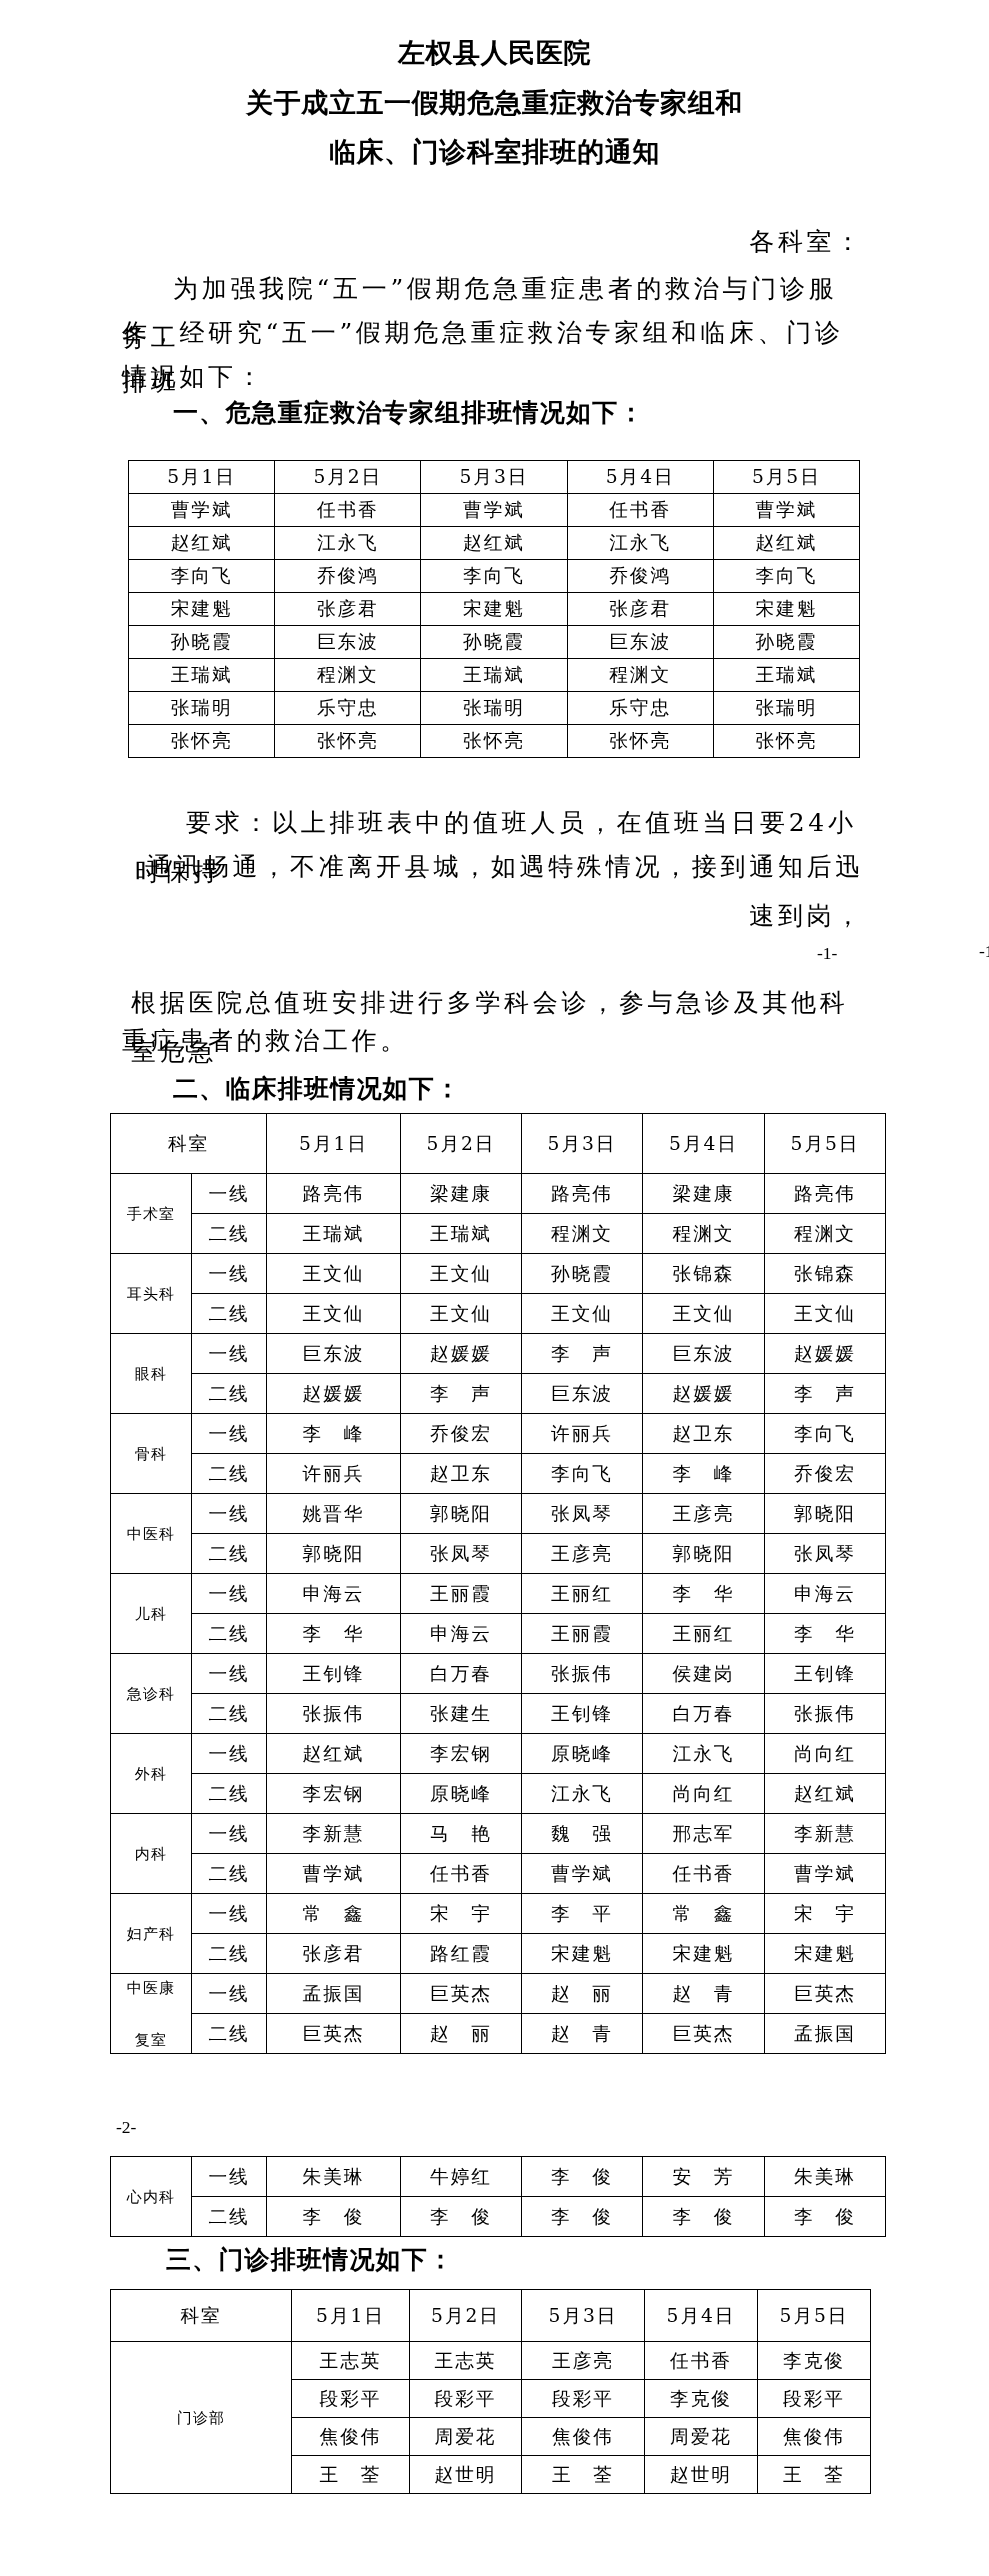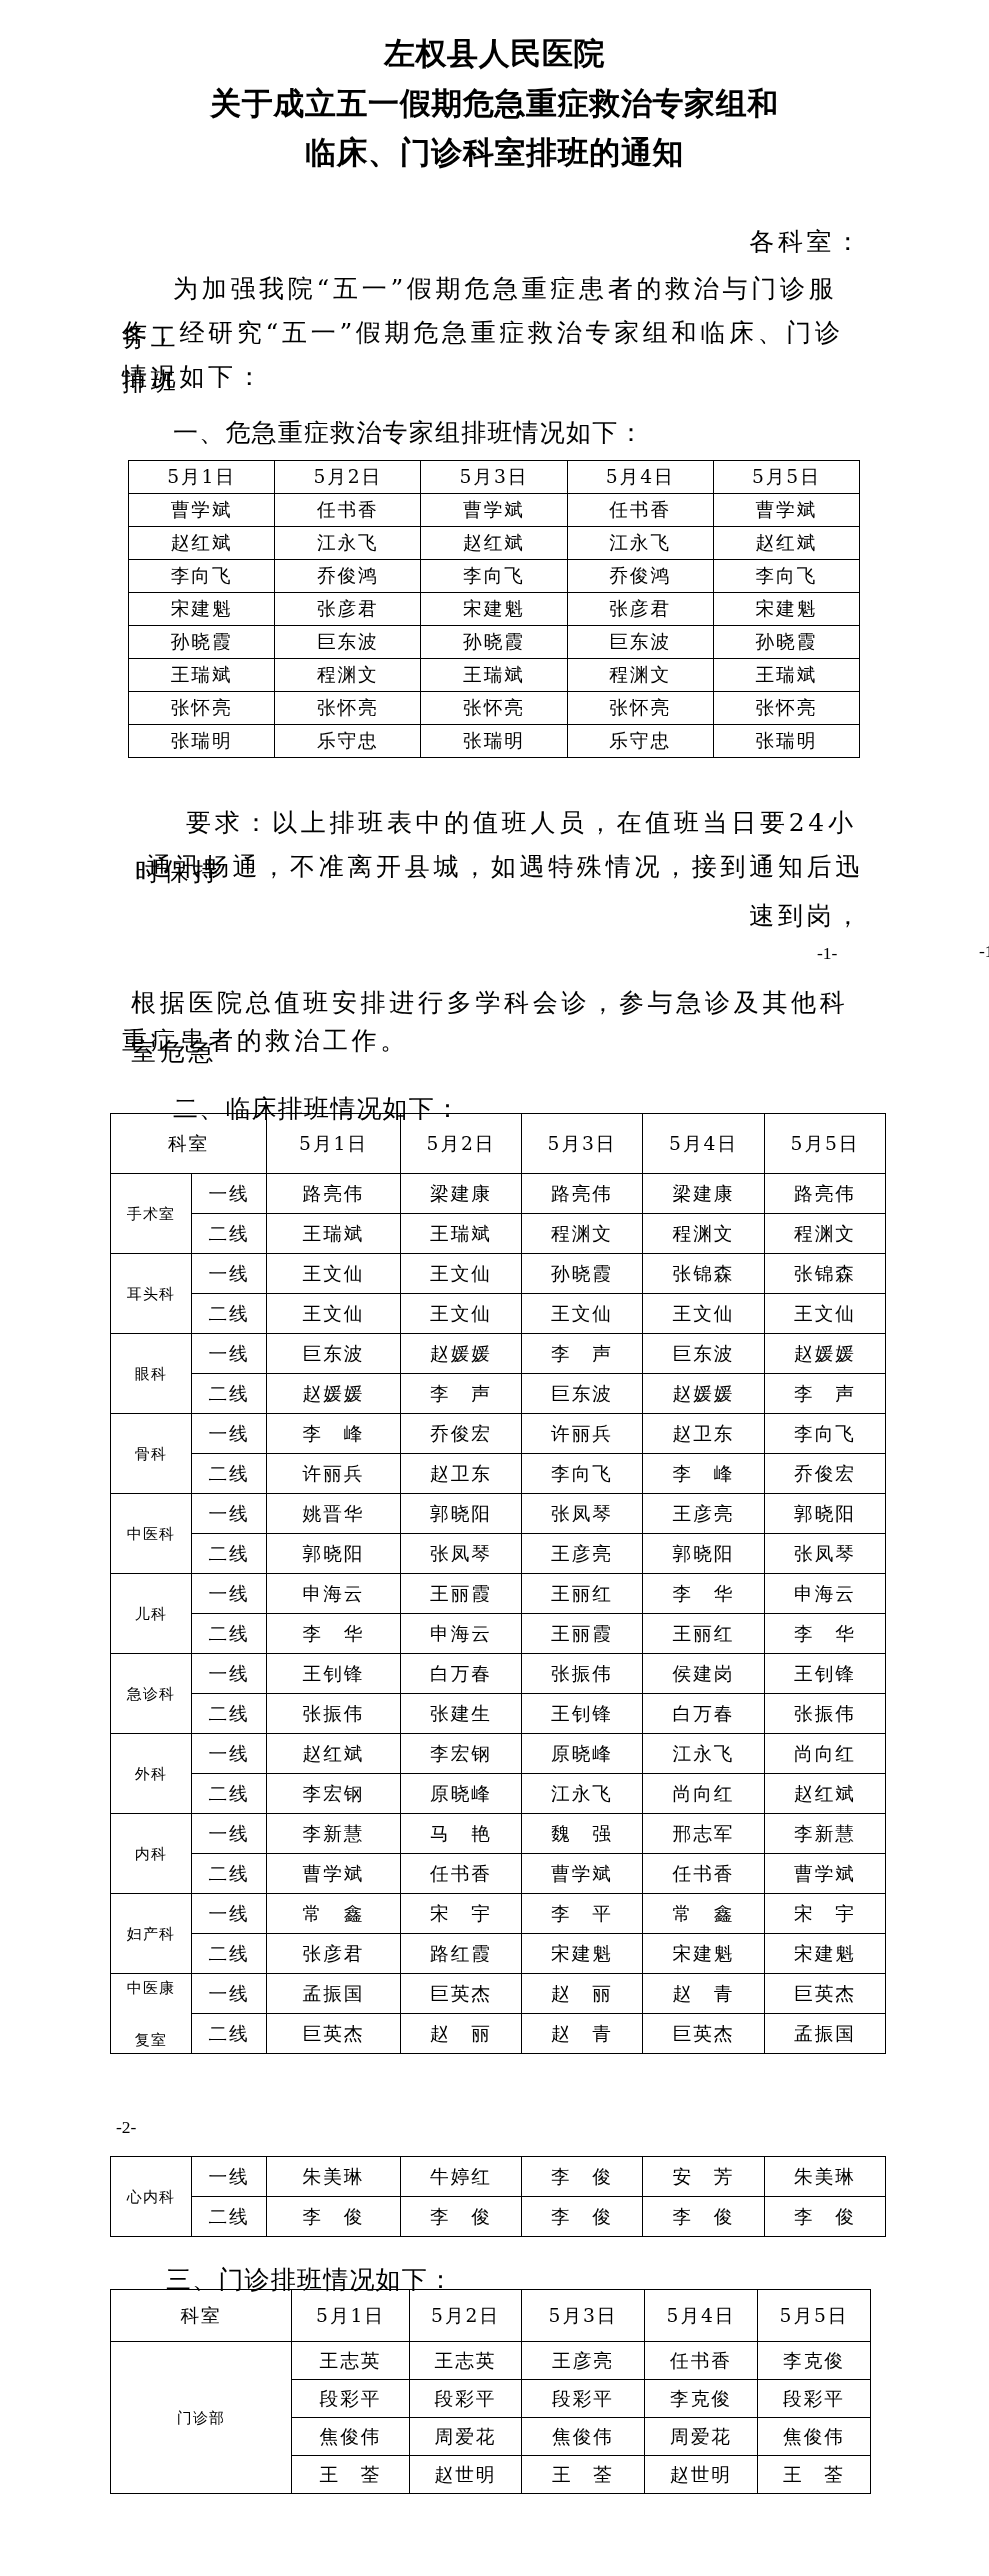--- a/index.html
+++ b/index.html
@@ -1,21 +1,21 @@
 <!DOCTYPE html>
 <html style="font-size:10px"><head>
 <meta charset="utf-8">
 <style>
   html,body{margin:0;padding:0;background:#fff;}
   body{width:989px;height:2576px;position:relative;overflow:hidden;color:#000;
        font-family:"DejaVu Serif","Liberation Serif",serif;}
   .abs{position:absolute;}
-  .title{left:0;width:989px;text-align:center;font-family:"DejaVu Serif",serif;font-weight:bold;font-size:31px;line-height:44px;letter-spacing:0.6px;}
+  .title{left:0;width:989px;text-align:center;font-family:"DejaVu Serif",serif;font-weight:bold;font-size:27px;line-height:44px;letter-spacing:0.6px;}
   .para{left:122px;width:742px;font-size:25px;line-height:49px;letter-spacing:3.7px;}
-  .h2{font-family:"DejaVu Sans","Liberation Sans",sans-serif;font-weight:normal;font-size:25px;letter-spacing:1.2px;margin-top:20px;}
+  .h2{font-family:"DejaVu Sans","Liberation Sans",sans-serif;font-weight:bold;font-size:25px;letter-spacing:1.2px;}
   .pgnum{font-family:"Liberation Serif",serif;font-size:17.5px;}
   table{position:absolute;border-collapse:collapse;table-layout:fixed;}
   td{border:1.2px solid #000;text-align:center;vertical-align:middle;font-size:18.7px;letter-spacing:1.9px;padding:0;}
   .t1 td{height:32px;}
   .t1 tr.hdr td{height:32px;font-size:18.7px;}
   .t2 td{height:39px;}
   .t2 tr.hdr td{height:59px;}
   .t3 td{height:37px;}
   .t3 tr.hdr td{height:51px;}
   .dept{font-size:15px;letter-spacing:1.2px;line-height:26px;}
@@ -80,32 +80,32 @@
         <td>孙晓霞</td>
       </tr>
   <tr>
         <td>王瑞斌</td>
         <td>程渊文</td>
         <td>王瑞斌</td>
         <td>程渊文</td>
         <td>王瑞斌</td>
       </tr>
   <tr>
+        <td>张瑞明</td>
+        <td>乐守忠</td>
+        <td>张瑞明</td>
+        <td>乐守忠</td>
+        <td>张瑞明</td>
+      </tr>
+  <tr>
         <td>张怀亮</td>
         <td>张怀亮</td>
         <td>张怀亮</td>
         <td>张怀亮</td>
         <td>张怀亮</td>
-      </tr>
-  <tr>
-        <td>张瑞明</td>
-        <td>乐守忠</td>
-        <td>张瑞明</td>
-        <td>乐守忠</td>
-        <td>张瑞明</td>
       </tr>
 </tbody>
   </table>
 
 <div class="abs para" style="top:798px;text-indent:51px;margin-left:13px;">要求：以上排班表中的值班人员，在值班当日要24小时保持</div>
 <div class="abs para" style="top:842px;text-align:right;">通讯畅通，不准离开县城，如遇特殊情况，接到通知后迅速到岗，</div>
 <div class="abs pgnum" style="left:979px;top:941px;">-1-</div>
 <div class="abs pgnum" style="left:817px;top:943px;">-1-</div>
 <div class="abs para" style="top:978px;margin-left:9px;">根据医院总值班安排进行多学科会诊，参与急诊及其他科室危急</div>
 <div class="abs para" style="top:1016px;">重症患者的救治工作。</div>

